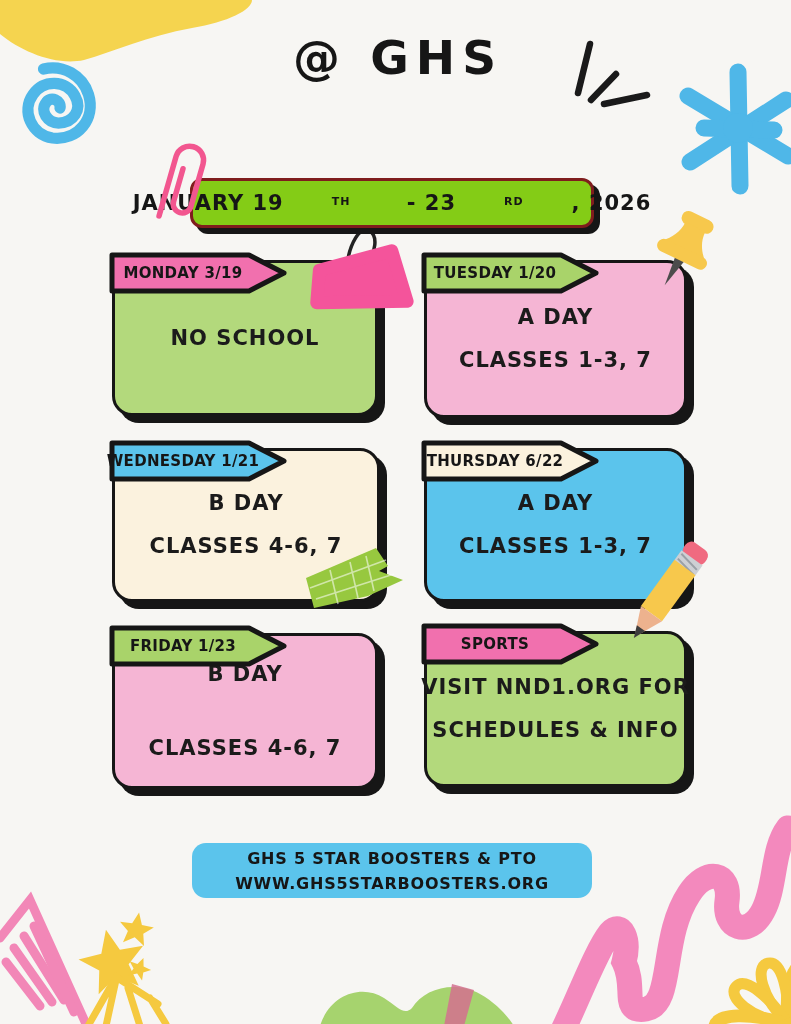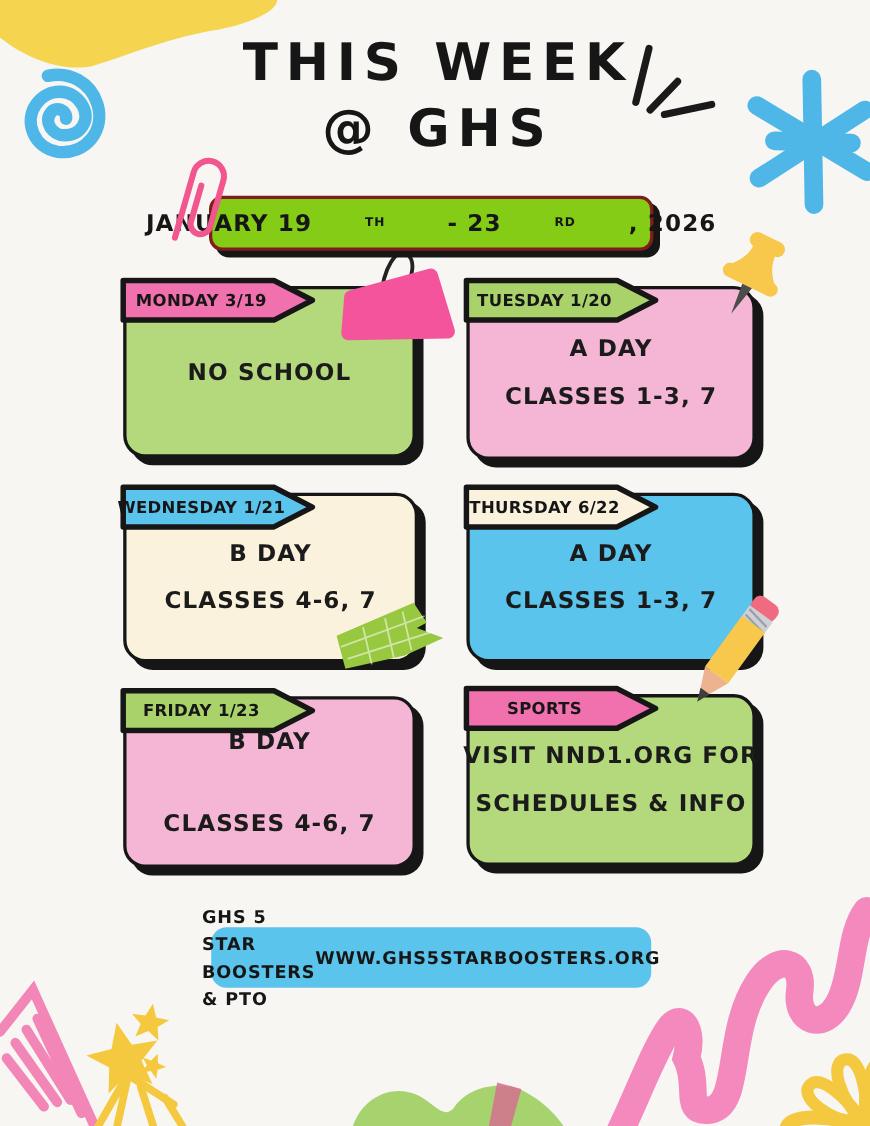--- a/index.html
+++ b/index.html
@@ -32,21 +32,21 @@
   .tag svg{position:absolute;left:0;top:0;width:178px;height:42px;}
   .tag polygon{stroke:#161616;stroke-width:5;stroke-linejoin:round;}
   .tag-hotpink polygon{fill:#F170AE;}
   .tag-green polygon{fill:#A9D36A;}
   .tag-blue polygon{fill:#5BC4EC;}
   .tag-cream polygon{fill:#FBF2DE;}
   .tag-text{position:absolute;left:4px;top:0;width:140px;height:100%;display:flex;align-items:center;
     justify-content:center;font-weight:bold;font-size:15px;letter-spacing:0.3px;color:#161616;white-space:nowrap;}
 
   .footer-banner{position:absolute;left:192px;top:843px;width:400px;height:55px;background:#5BC4EC;
-    border-radius:14px;z-index:2;display:flex;flex-direction:row;align-items:center;justify-content:center;
+    border-radius:14px;z-index:2;display:flex;flex-direction:column;align-items:center;justify-content:center;
     font-weight:bold;font-size:16px;letter-spacing:0.8px;color:#161616;line-height:25px;}
 </style>
 </head>
 <body>
 
 <div class="canvas">
 
   <svg class="deco deco-back" viewBox="0 0 791 1024">
     <path d="M0,0 L252,0 C252,10 228,22 192,28 C148,36 112,52 84,60 C56,66 22,52 0,34 Z" fill="#F5D44F"></path>
     <g transform="translate(-18,48) scale(1.5)">
@@ -89,21 +89,20 @@
     <g stroke="#F5C93F" stroke-width="7" fill="none" stroke-linecap="round">
       <path d="M88,1026 L116,977 L158,1004 M150,998 L166,1024 M116,980 L106,1026 M128,988 L140,1026"></path>
     </g>
     <g>
       <path fill="#A6D36E" d="M320,1026 C330,994 362,984 384,998 C398,1007 404,1016 412,1008 C424,988 456,980 480,994 C502,1006 514,1026 514,1026 Z"></path>
       <path fill="#D4708F" opacity="0.85" d="M452,984 L474,990 L464,1026 L444,1026 Z"></path>
     </g>
   </svg>
 
   <div class="title-block">
-    <div class="title-line">THIS WEEK</div>
     <div class="title-line">@ GHS</div>
   </div>
 
   <div class="date-banner"><span>JANUARY 19</span><sup>TH</sup><span> - 23</span><sup>RD</sup><span>, 2026</span></div>
 
   <div class="card card-green" style="left:112px;top:260px;width:260px;height:150px;">
     <div class="tag tag-hotpink">
       <svg viewBox="0 0 178 42" preserveAspectRatio="none">
           <polygon points="3,3 140,3 175,21 140,39 3,39"></polygon>
         </svg>

